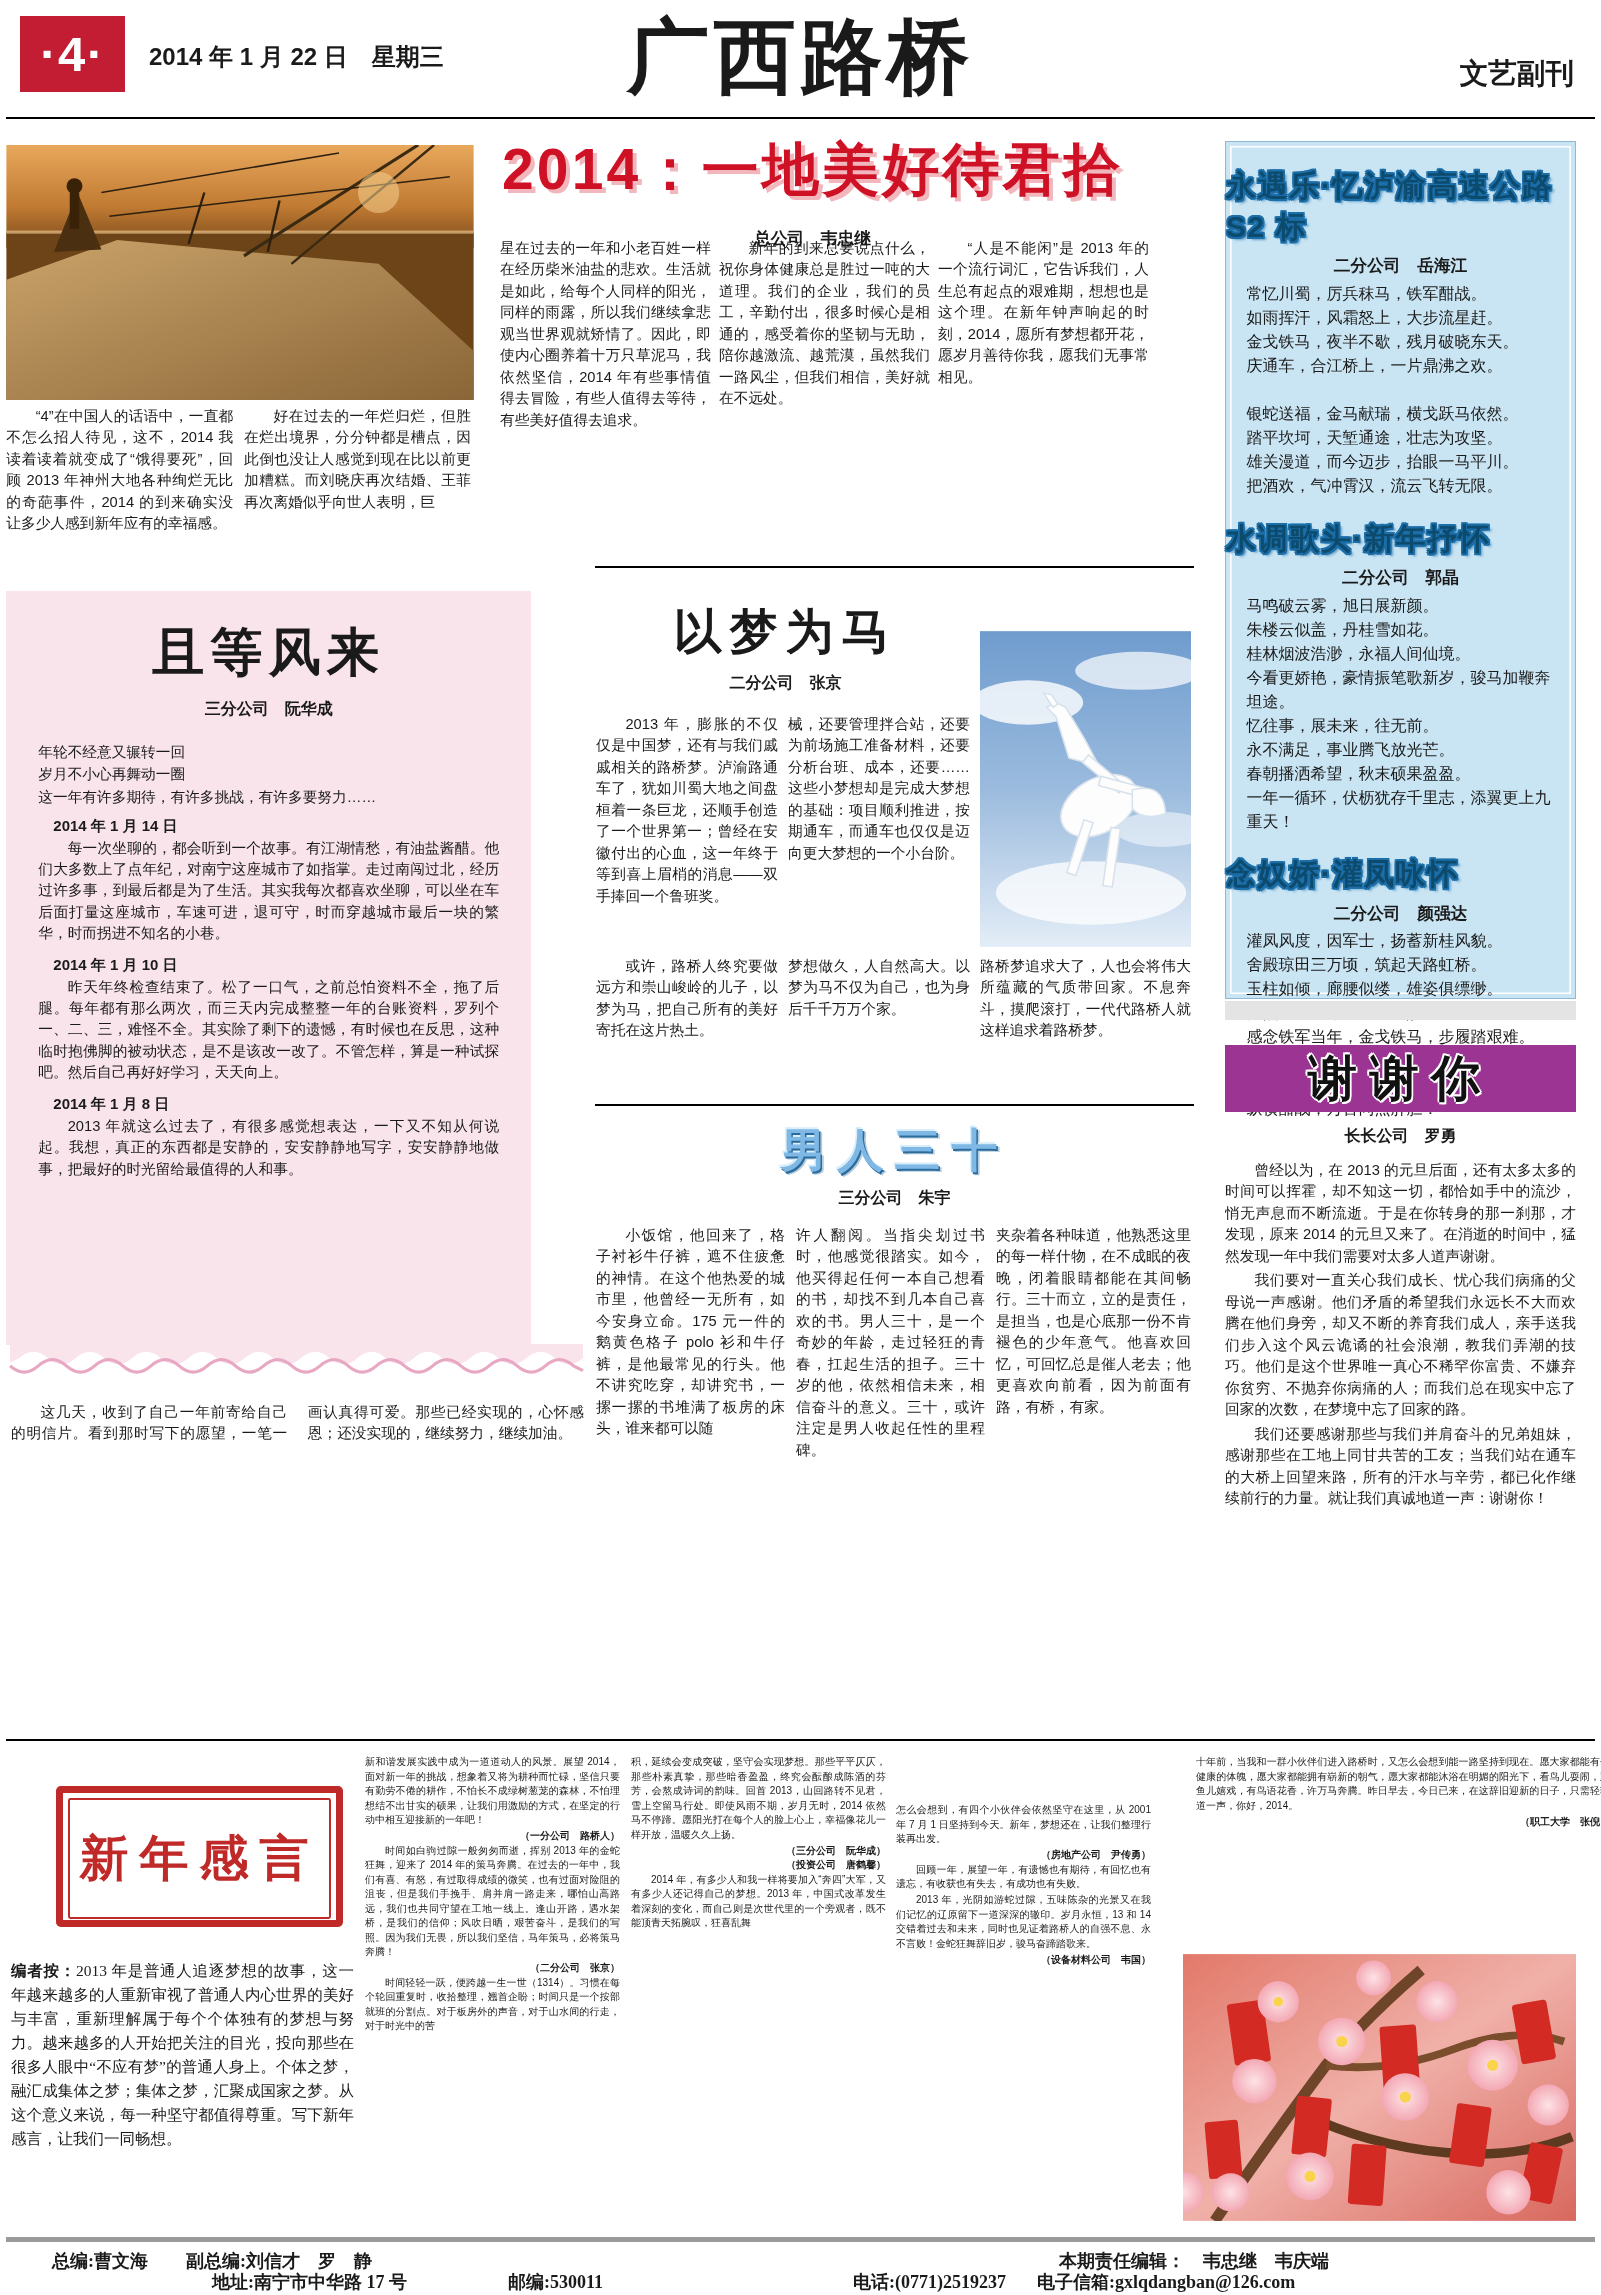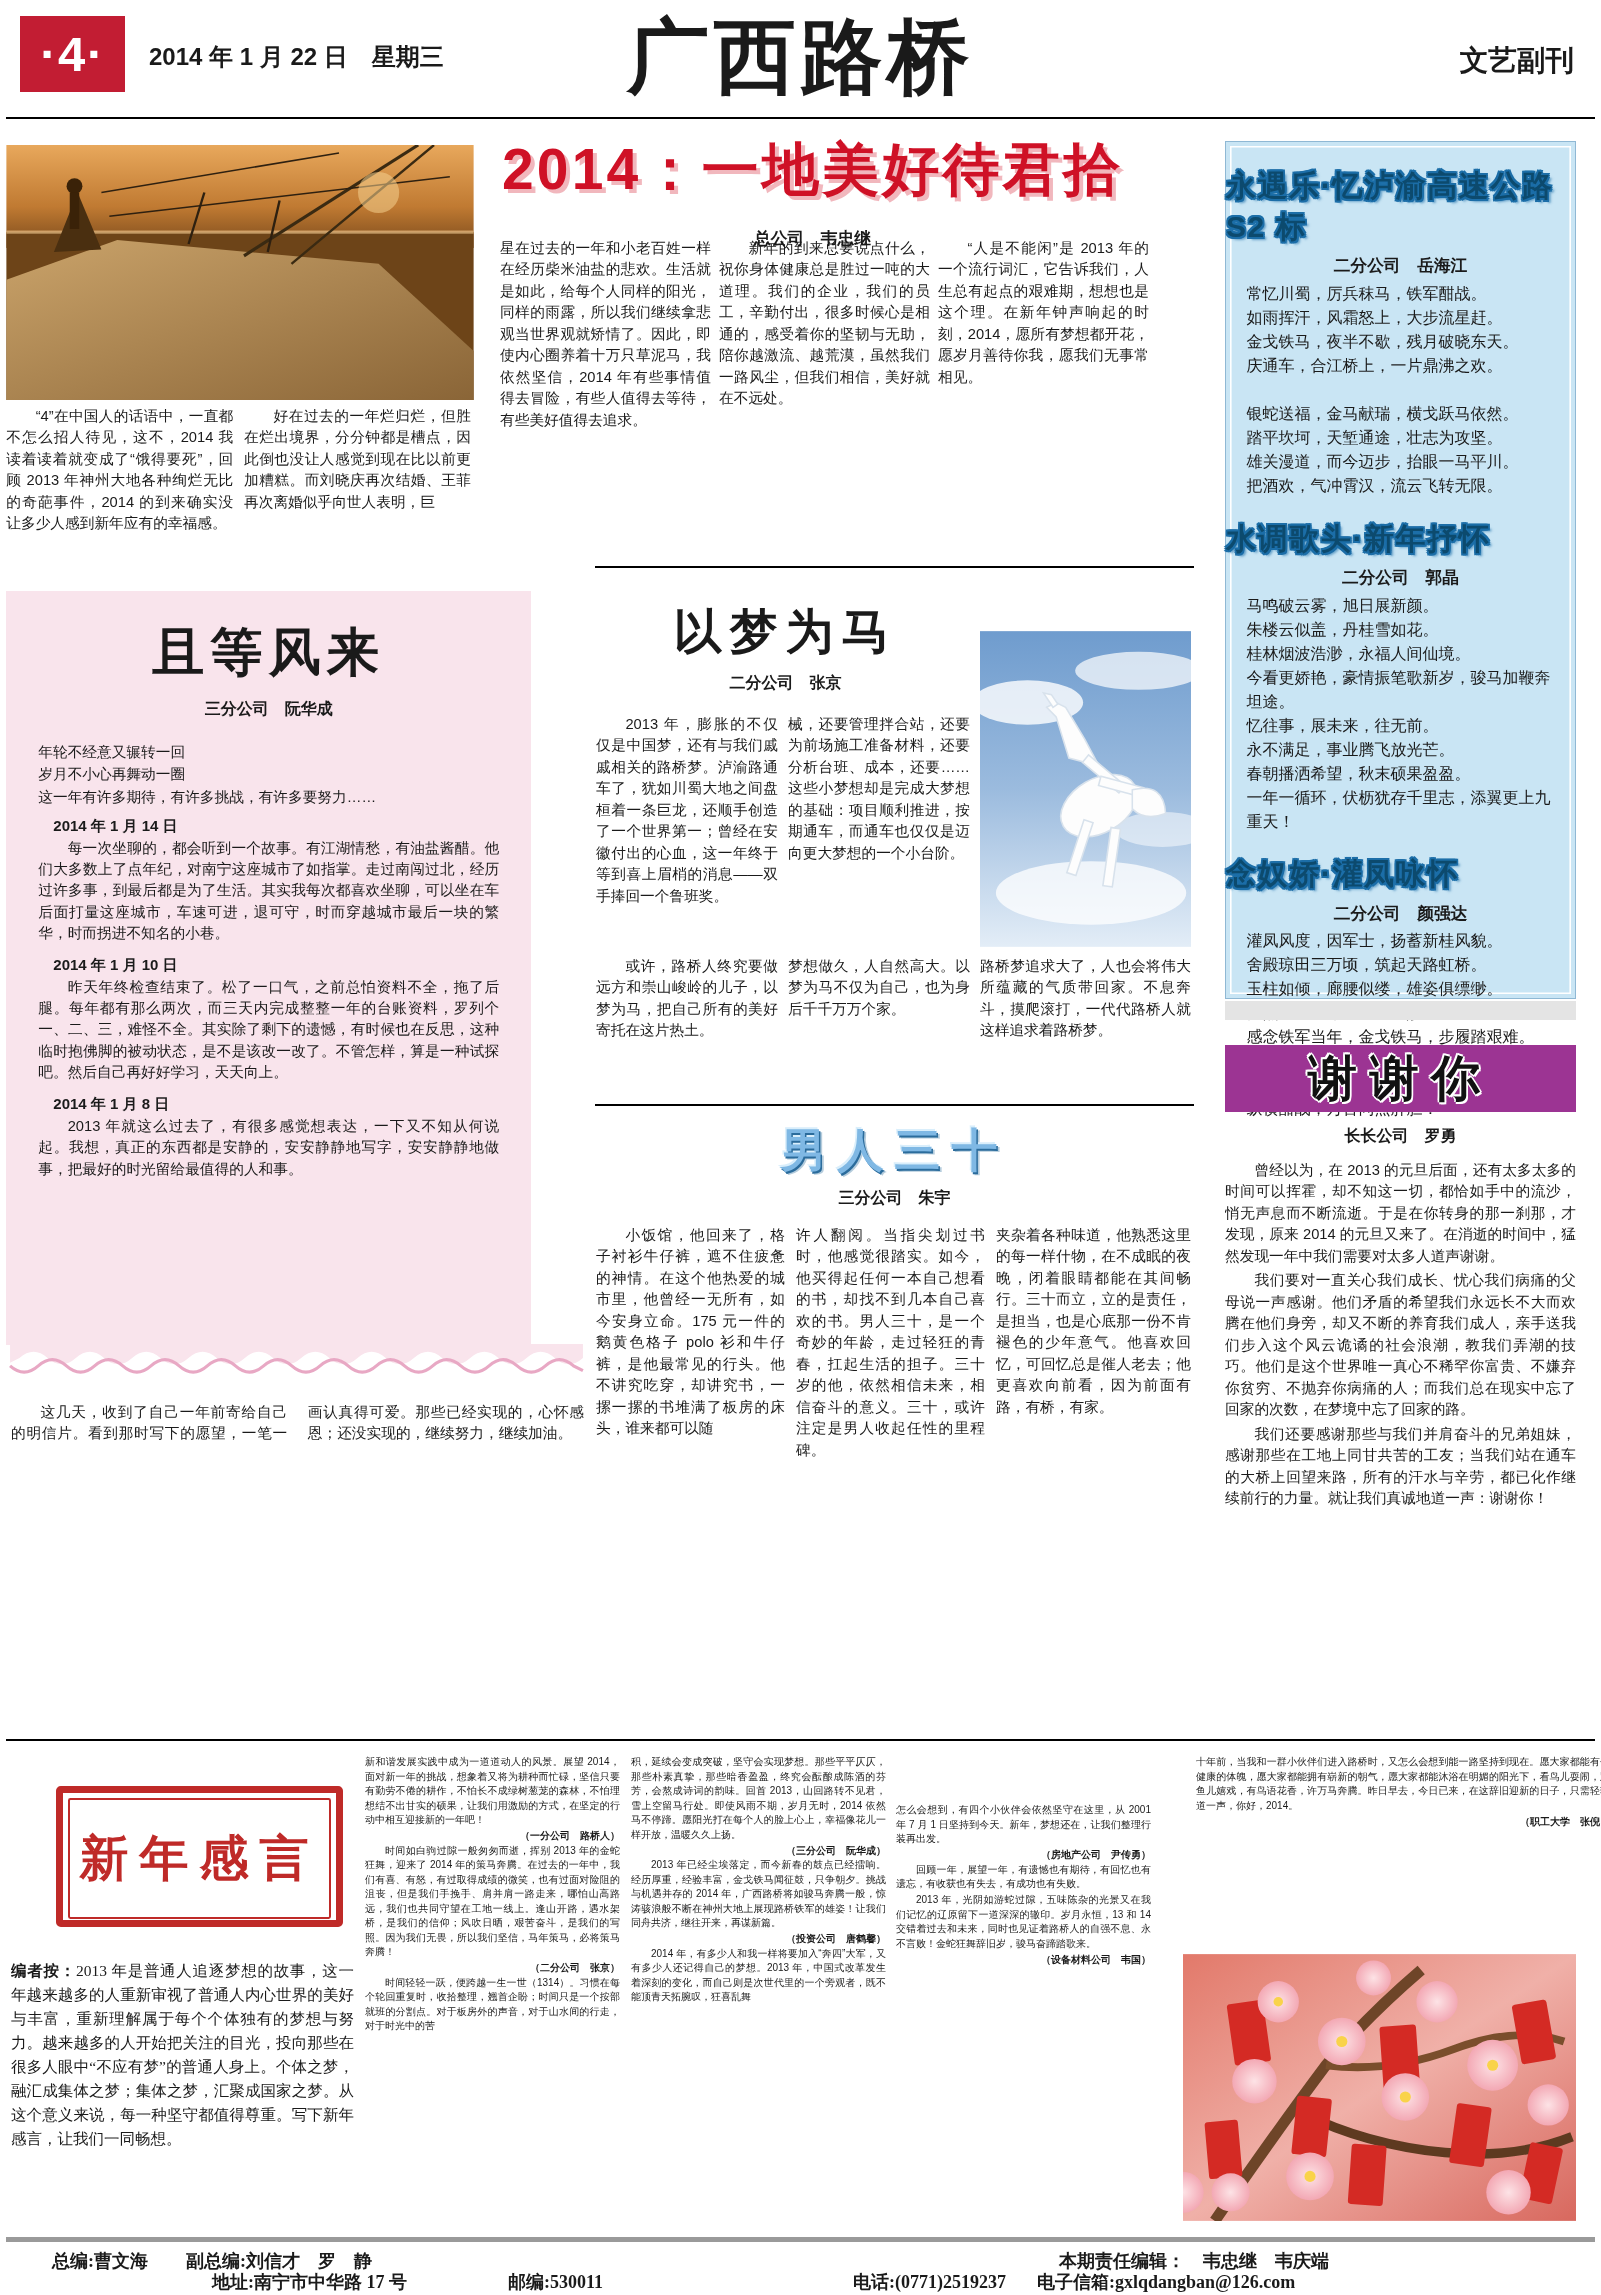--- a/index.html
+++ b/index.html
@@ -56,21 +56,21 @@
 </head>
 <body>
 
 <div class="page">
 
   <div class="abs pagenum-box" style="left:20px;top:16px;width:105px;height:76px;">
     <span>·4·</span>
   </div>
   <div class="abs date-line" style="left:149px;top:41px;">2014 年 1 月 22 日　星期三</div>
   <div class="abs masthead" style="left:0;top:3.2px;width:1601px;text-align:center;">广西路桥</div>
-  <div class="abs section-name" style="right:27px;top:41px;">文艺副刊</div>
+  <div class="abs section-name" style="right:27px;top:54px;">文艺副刊</div>
   <div class="abs rule" style="left:6.3px;top:117px;width:1589px;height:2.4px;"></div>
 
   <div class="abs lead-title" style="left:428px;top:132px;width:769px;">2014：一地美好待君拾</div>
   <div class="abs lead-byline" style="left:428px;top:227px;width:769px;">总公司　韦忠继</div>
 
   <div class="abs" style="left:6.3px;top:145px;width:468px;height:255px;">
     <svg width="468" height="255" viewBox="0 0 590 322">
       <defs>
         <linearGradient id="sky" x1="0" y1="0" x2="0" y2="1">
           <stop offset="0" stop-color="#e8a85c"></stop>
@@ -270,21 +270,20 @@
     <p style="text-indent:0;">新和谐发展实践中成为一道道动人的风景。展望 2014，面对新一年的挑战，想象着又将为耕种而忙碌，坚信只要有勤劳不倦的耕作，不怕长不成绿树葱茏的森林，不怕理想结不出甘实的硕果，让我们用激励的方式，在坚定的行动中相互迎接新的一年吧！</p>
     <span class="sig">（一分公司　路桥人）</span>
     <p>时间如白驹过隙一般匆匆而逝，挥别 2013 年的金蛇狂舞，迎来了 2014 年的策马奔腾。在过去的一年中，我们有喜、有怒，有过取得成绩的微笑，也有过面对险阻的沮丧，但是我们手挽手、肩并肩一路走来，哪怕山高路远，我们也共同守望在工地一线上。逢山开路，遇水架桥，是我们的信仰；风吹日晒，艰苦奋斗，是我们的写照。因为我们无畏，所以我们坚信，马年策马，必将策马奔腾！</p>
     <span class="sig">（二分公司　张京）</span>
     <p>时间轻轻一跃，便跨越一生一世（1314）。习惯在每个轮回重复时，收拾整理，翘首企盼；时间只是一个按部就班的分割点。对于板房外的声音，对于山水间的行走，对于时光中的苦</p>
   </div>
 
   <div class="abs ny-col" style="left:631px;top:1755px;width:255px;height:466px;">
     <p style="text-indent:0;">积，延续会变成突破，坚守会实现梦想。那些平平仄仄，那些朴素真挚，那些暗香盈盈，终究会酝酿成陈酒的芬芳，会熬成诗词的韵味。回首 2013，山回路转不见君，雪上空留马行处。即使风雨不期，岁月无时，2014 依然马不停蹄。愿阳光打在每个人的脸上心上，幸福像花儿一样开放，温暖久久上扬。</p>
     <span class="sig">（三分公司　阮华成）</span>
-    <p>2013 年已经尘埃落定，而今新春的鼓点已经擂响。经历厚重，经验丰富，金戈铁马闻征鼓，只争朝夕。挑战与机遇并存的 2014 年，广西路桥将如骏马奔腾一般，惊涛骇浪般不断在神州大地上展现路桥铁军的雄姿！让我们同舟共济，继往开来，再谋新篇。</p>
     <span class="sig">（投资公司　唐鹤馨）</span>
     <p>2014 年，有多少人和我一样将要加入“奔四”大军，又有多少人还记得自己的梦想。2013 年，中国式改革发生着深刻的变化，而自己则是次世代里的一个旁观者，既不能顶青天拓腕叹，狂喜乱舞</p>
   </div>
 
   <div class="abs ny-col" style="left:896px;top:1755px;width:255px;height:466px;margin-top:48px;">
     <p style="text-indent:0;">怎么会想到，有四个小伙伴会依然坚守在这里，从 2001 年 7 月 1 日坚持到今天。新年，梦想还在，让我们整理行装再出发。</p>
     <span class="sig">（房地产公司　尹传勇）</span>
     <p>回顾一年，展望一年，有遗憾也有期待，有回忆也有遗忘，有收获也有失去，有成功也有失败。</p>
     <p>2013 年，光阴如游蛇过隙，五味陈杂的光景又在我们记忆的辽原留下一道深深的辙印。岁月永恒，13 和 14 交错着过去和未来，同时也见证着路桥人的自强不息、永不言败！金蛇狂舞辞旧岁，骏马奋蹄踏歌来。</p>
     <span class="sig">（设备材料公司　韦国）</span>

